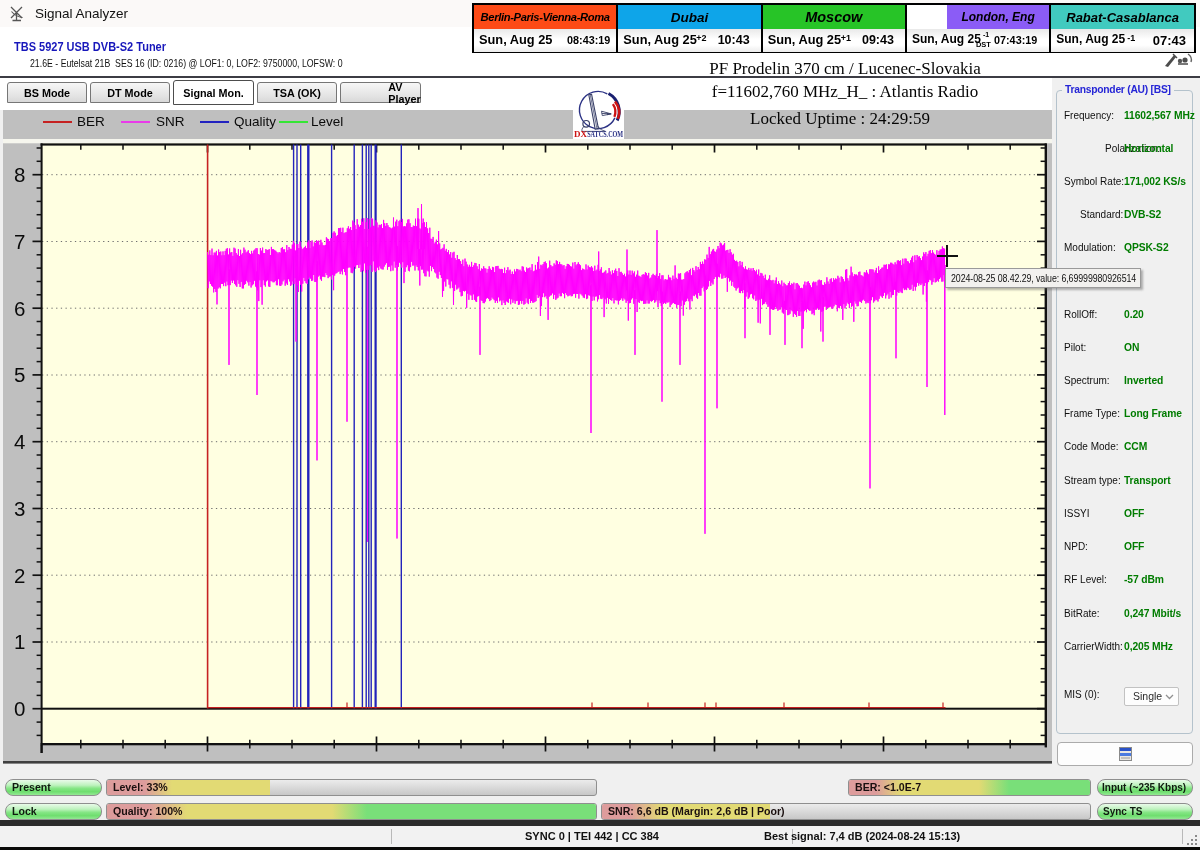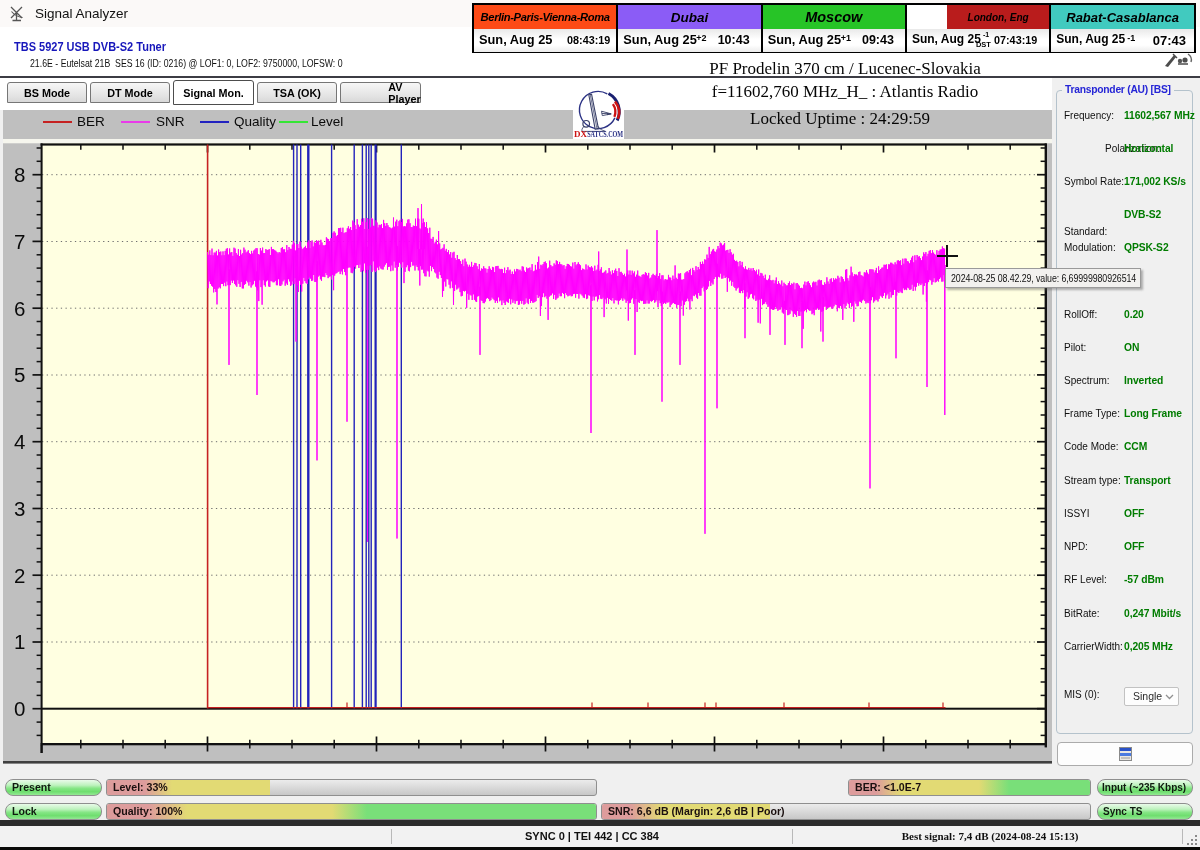--- a/index.html
+++ b/index.html
@@ -50,37 +50,37 @@
 
   <div class="abs" style="left:472px;top:3px;width:724px;height:50px;border:2px solid #000;box-sizing:border-box;background:#fff;display:flex;">
     <div style="width:144.6px;border-right:2px solid #000;box-sizing:border-box;">
       <div class="clkhead" style="background:#fd4a16;font-size:11.2px;letter-spacing:-0.35px;">Berlin-Paris-Vienna-Roma</div>
       <div class="clkrow">
           <span class="clkdate">Sun, Aug 25</span>
           <span class="clktime" style="right:6px;top:4.5px;font-size:10.8px;">08:43:19</span>
         </div>
     </div>
     <div style="width:144.6px;border-right:2px solid #000;box-sizing:border-box;">
-      <div class="clkhead" style="background:#8b5cf6;font-size:13.5px;">Dubai</div>
+      <div class="clkhead" style="background:#0ea5e9;font-size:13.5px;">Dubai</div>
       <div class="clkrow">
           <span class="clkdate">Sun, Aug 25</span>
           <span class="sup" style="left:78px;top:4px;">+2</span>
           <span class="clktime" style="right:11px;top:3.5px;font-size:12.5px;">10:43</span>
         </div>
     </div>
     <div style="width:144.6px;border-right:2px solid #000;box-sizing:border-box;">
       <div class="clkhead" style="background:#27c427;font-size:14.5px;">Moscow</div>
       <div class="clkrow">
           <span class="clkdate">Sun, Aug 25</span>
           <span class="sup" style="left:78px;top:4px;">+1</span>
           <span class="clktime" style="right:11px;top:3.5px;font-size:12.5px;">09:43</span>
         </div>
     </div>
     <div style="width:144.6px;border-right:2px solid #000;box-sizing:border-box;">
-      <div class="clkhead" style="background:#b91c1c;font-size:10px;margin-left:40px;">London, Eng</div>
+      <div class="clkhead" style="background:#8b5cf6;font-size:12px;margin-left:40px;">London, Eng</div>
       <div class="clkrow">
           <span class="clkdate" style="font-size:12px;">Sun, Aug 25</span>
           <span class="sup" style="left:76px;top:2px;font-size:7px;">-1</span>
           <span class="sup" style="left:69px;top:11px;font-size:7.5px;">DST</span>
           <span class="clktime" style="right:12px;top:4.5px;font-size:10.8px;">07:43:19</span>
         </div>
     </div>
     <div style="width:143px;">
       <div class="clkhead" style="background:#41cabf;font-size:13px;">Rabat-Casablanca</div>
       <div class="clkrow">
@@ -338,21 +338,21 @@
   </div>
 
   <div class="abs" style="left:1056px;top:90px;width:137px;height:644px;border:1px solid #b4c2cc;border-radius:4px;box-sizing:border-box;"></div>
   <div class="abs" style="left:1062px;top:84px;background:#f0f0f0;padding:0 3px;font-size:10.3px;font-weight:bold;color:#2525d6;letter-spacing:-0.25px;z-index:2;">Transponder (AU) [BS]</div>
   <div class="rlabel" style="top:110px;">Frequency:</div>
   <div class="rvalue" style="top:110px;">11602,567 MHz</div>
   <div class="rlabel" style="top:143px;padding-left:41px;">Polarization:</div>
   <div class="rvalue" style="top:143px;">Horizontal</div>
   <div class="rlabel" style="top:176px;">Symbol Rate:</div>
   <div class="rvalue" style="top:176px;">171,002 KS/s</div>
-  <div class="rlabel" style="top:226px;">Standard:</div>
+  <div class="rlabel" style="top:209px;margin-left:16px;">Standard:</div>
   <div class="rvalue" style="top:209px;">DVB-S2</div>
   <div class="rlabel" style="top:242px;">Modulation:</div>
   <div class="rvalue" style="top:242px;">QPSK-S2</div>
   <div class="rlabel" style="top:309px;text-align:right;">RollOff:</div>
   <div class="rvalue" style="top:309px;">0.20</div>
   <div class="rlabel" style="top:342px;">Pilot:</div>
   <div class="rvalue" style="top:342px;">ON</div>
   <div class="rlabel" style="top:375px;">Spectrum:</div>
   <div class="rvalue" style="top:375px;">Inverted</div>
   <div class="rlabel" style="top:408px;">Frame Type:</div>
@@ -412,21 +412,21 @@
     <div class="vtext">SNR: 6,6 dB (Margin: 2,6 dB | Poor)</div>
   </div>
   <div class="gbar" style="left:1097px;top:803px;width:96px;font-size:10px;padding-left:5px;">Sync TS</div>
 
   <div class="abs" style="left:0;top:820px;width:1200px;height:6px;background:#2c2c2c;"></div>
   <div class="abs" style="left:0;top:826px;width:1200px;height:21px;background:#f2f2f2;"></div>
   <div class="abs" style="left:391px;top:829px;width:1px;height:15px;background:#b9b9b9;"></div>
   <div class="abs" style="left:792px;top:829px;width:1px;height:15px;background:#b9b9b9;"></div>
   <div class="abs" style="left:1182px;top:829px;width:1px;height:15px;background:#b9b9b9;"></div>
   <div class="sbtext" style="left:402px;width:380px;text-align:center;">SYNC 0 | TEI 442 | CC 384</div>
-  <div class="sbtext" style="left:800px;width:380px;text-align:center;font-family:Liberation Serif, serif;">Best signal: 7,4 dB (2024-08-24 15:13)</div>
+  <div class="sbtext" style="left:764px;width:380px;">Best signal: 7,4 dB (2024-08-24 15:13)</div>
   <svg class="abs" style="left:1186px;top:834px;" width="12" height="12" viewBox="0 0 12 12">
     <g fill="#8a8a8a">
         <rect x="9" y="1" width="2" height="2"></rect>
         <rect x="9" y="5" width="2" height="2"></rect>
         <rect x="5" y="5" width="2" height="2"></rect>
         <rect x="9" y="9" width="2" height="2"></rect>
         <rect x="5" y="9" width="2" height="2"></rect>
         <rect x="1" y="9" width="2" height="2"></rect>
       </g>
   </svg>

